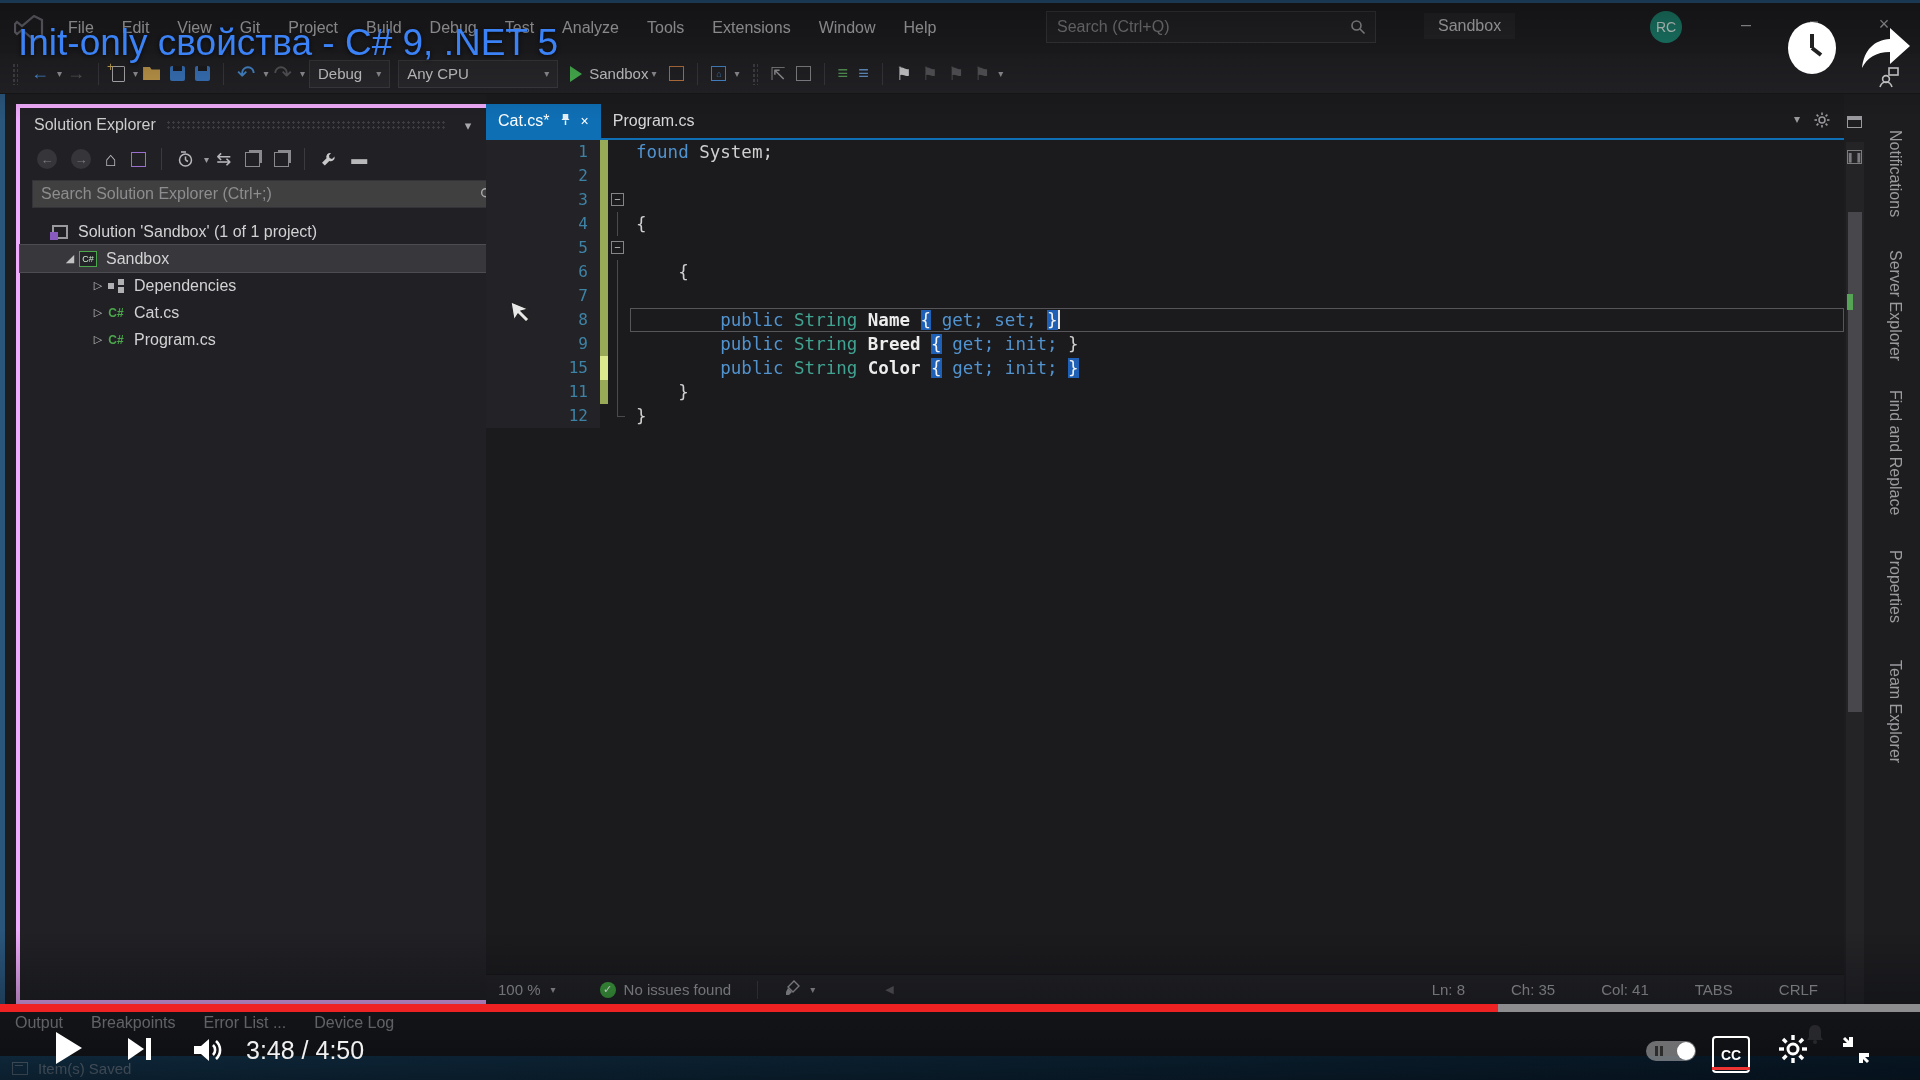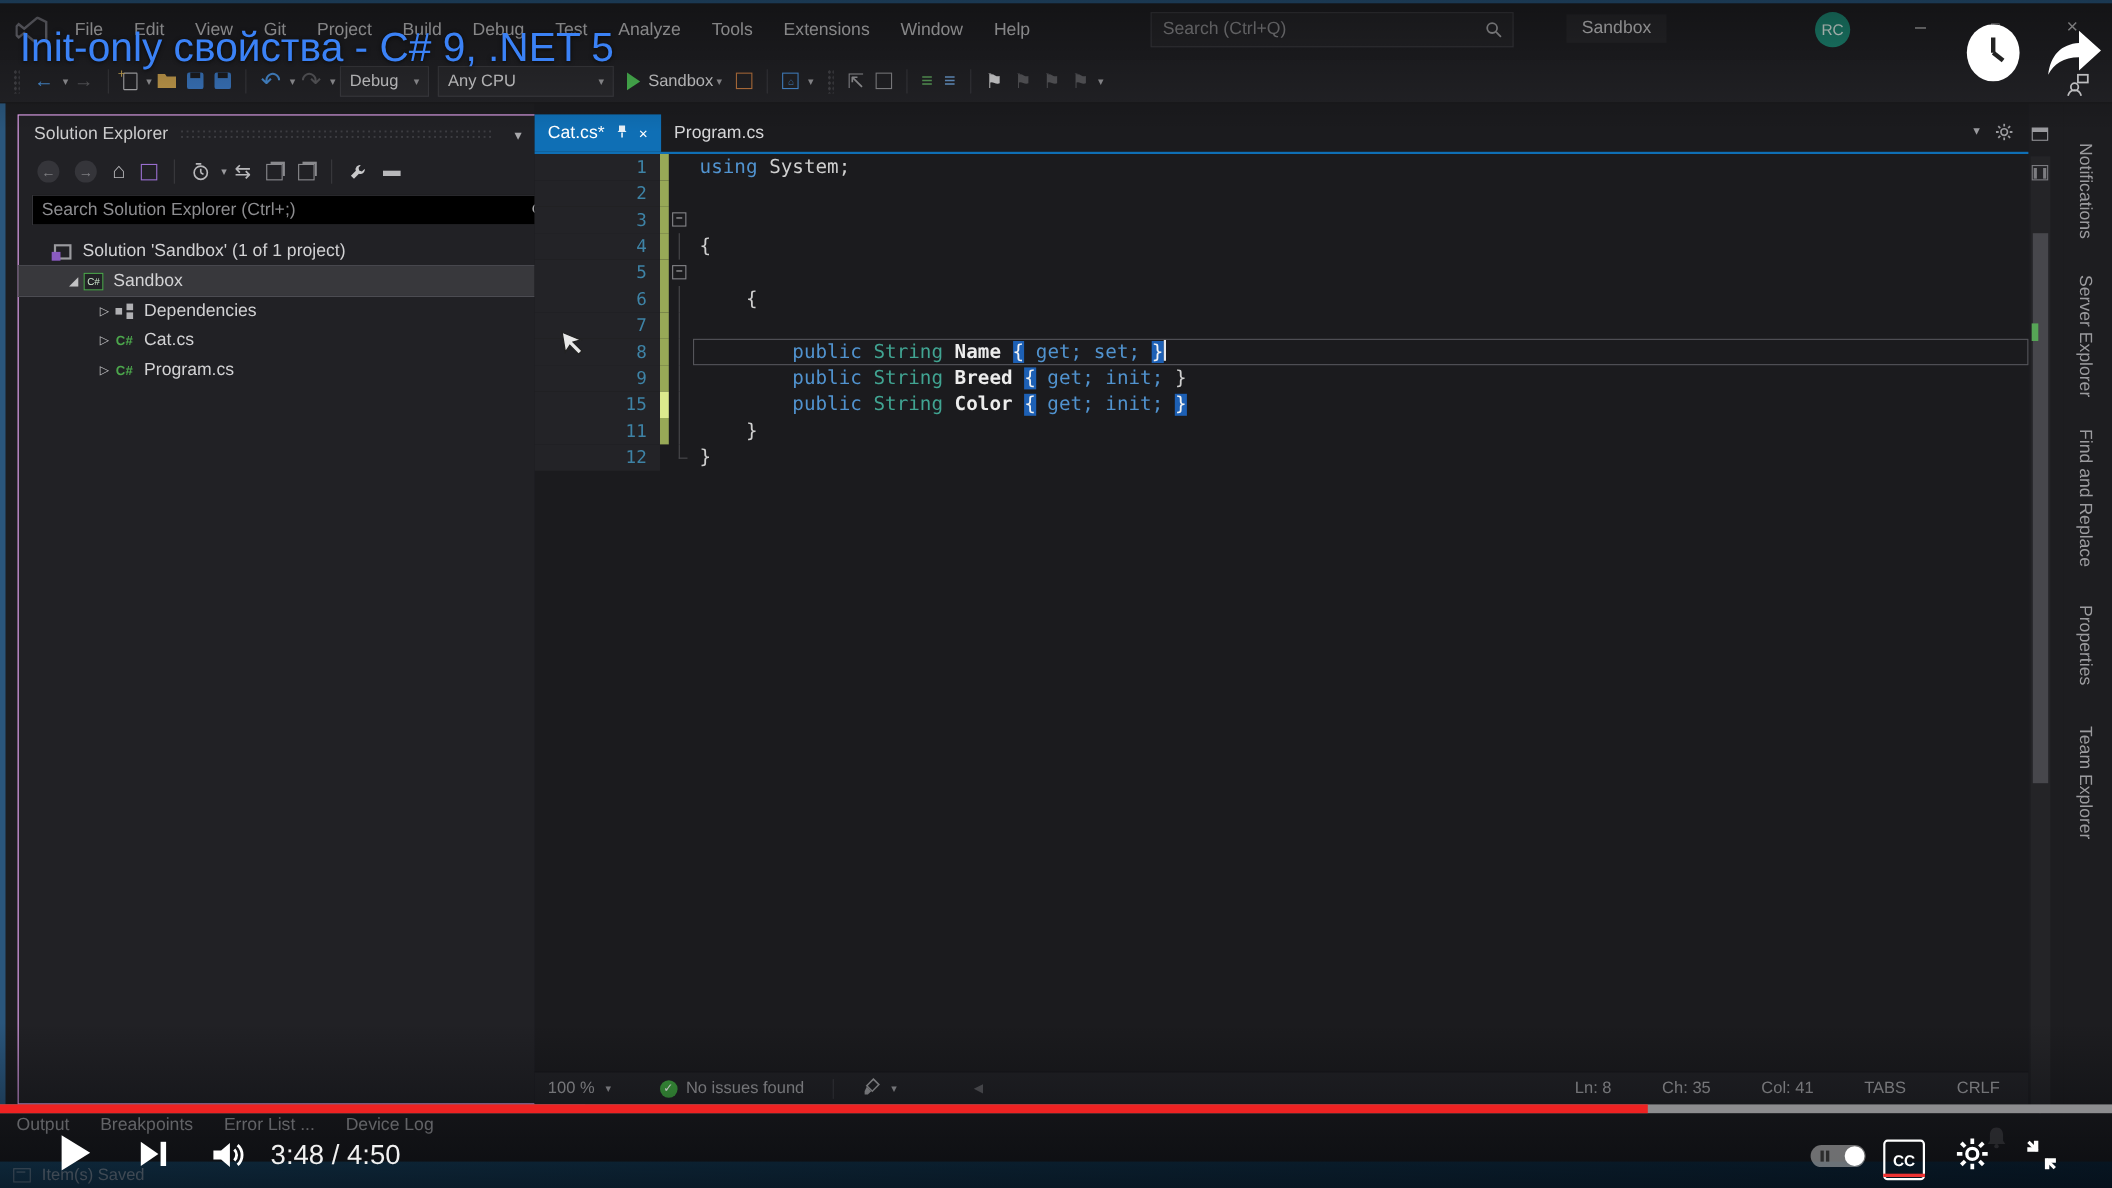--- a/index.html
+++ b/index.html
@@ -47,31 +47,31 @@
     clip-path:polygon(0 0,40% 0,50% 20%,100% 20%,100% 100%,0 100%); }
   .i-newfile { width:13px; height:16px; border:1.5px solid #b5b5b8; border-radius:1px; position:relative; }
   .i-newfile:after{ content:"+"; position:absolute; left:-6px; top:-7px; color:#d8b45a; font-size:12px;}
   .i-docbox { width:15px; height:15px; border:1.5px solid #8a8a8e; }
 
   
   .left-accent { position:absolute; left:0; top:94px; width:5px; height:910px; background:#2a567c; }
 
   
   .sepanel { position:absolute; left:16px; top:104px; width:516px; height:900px;
-    background:#212125; border:1px solid #f0abfc; }
+    background:#212125; border:4px solid #f0abfc; }
   .se-header { position:relative; height:34px; display:flex; align-items:center; }
   .se-title { color:#cccccd; font-size:16px; margin-left:14px; white-space:nowrap; }
   .se-dots { flex:1; height:10px; margin:0 10px;
     background-image:radial-gradient(#3c3c41 1px, transparent 1.2px); background-size:5px 5px; }
   .se-hbtn { color:#a8a8ab; font-size:13px; width:24px; text-align:center; }
   .se-toolbar { height:34px; display:flex; align-items:center; padding-left:10px; }
   .se-ticon { color:#b8b8bb; font-size:16px; margin:0 7px; display:inline-flex; align-items:center;}
   .se-ticon.circ { width:20px; height:20px; border-radius:50%; background:#35353a; color:#7d7d81;
     justify-content:center; font-size:13px; }
-  .se-search { margin:4px 12px; height:28px; background:#000000; border:1px solid #333338;
+  .se-search { margin:4px 12px; height:28px; background:#404040; border:1px solid #333338;
     display:flex; align-items:center; }
   .se-search .ph { flex:1; color:#8d8d90; font-size:16px; padding-left:8px; }
   .se-tree { margin-top:10px; }
   .tree-row { height:27px; display:flex; align-items:center; color:#d2d2d4; font-size:16px;
     position:relative; }
   .tree-row.sel { background:#38383c; outline:1px solid #4c4c52; }
   .t-arrow { width:16px; color:#c2c2c4; font-size:11px; text-align:center; flex:0 0 16px; }
   .t-icon { width:20px; height:16px; margin-right:8px; display:flex; align-items:center;
     justify-content:center; flex:0 0 20px; }
   .ic-solution { width:16px; height:14px; border:2px solid #9a9a9e; position:relative; }
@@ -420,21 +420,21 @@
         </g>
       </svg>
     </div>
     <div class="tab-underline"></div>
 
     <div class="code-area" id="code-area">
         <div class="code-row">
           <div class="gutter">1</div>
           <div class="chgcol green"></div>
           <div class="foldcol"></div>
-          <div class="codetext"><span class="tok-k">using</span><span class="tok-p"> System;</span></div>
+          <div class="codetext"><span class="tok-k">found</span><span class="tok-p"> System;</span></div>
         </div>
         <div class="code-row">
           <div class="gutter">2</div>
           <div class="chgcol green"></div>
           <div class="foldcol"></div>
           <div class="codetext"></div>
         </div>
         <div class="code-row">
           <div class="gutter">3</div>
           <div class="chgcol green"></div>

